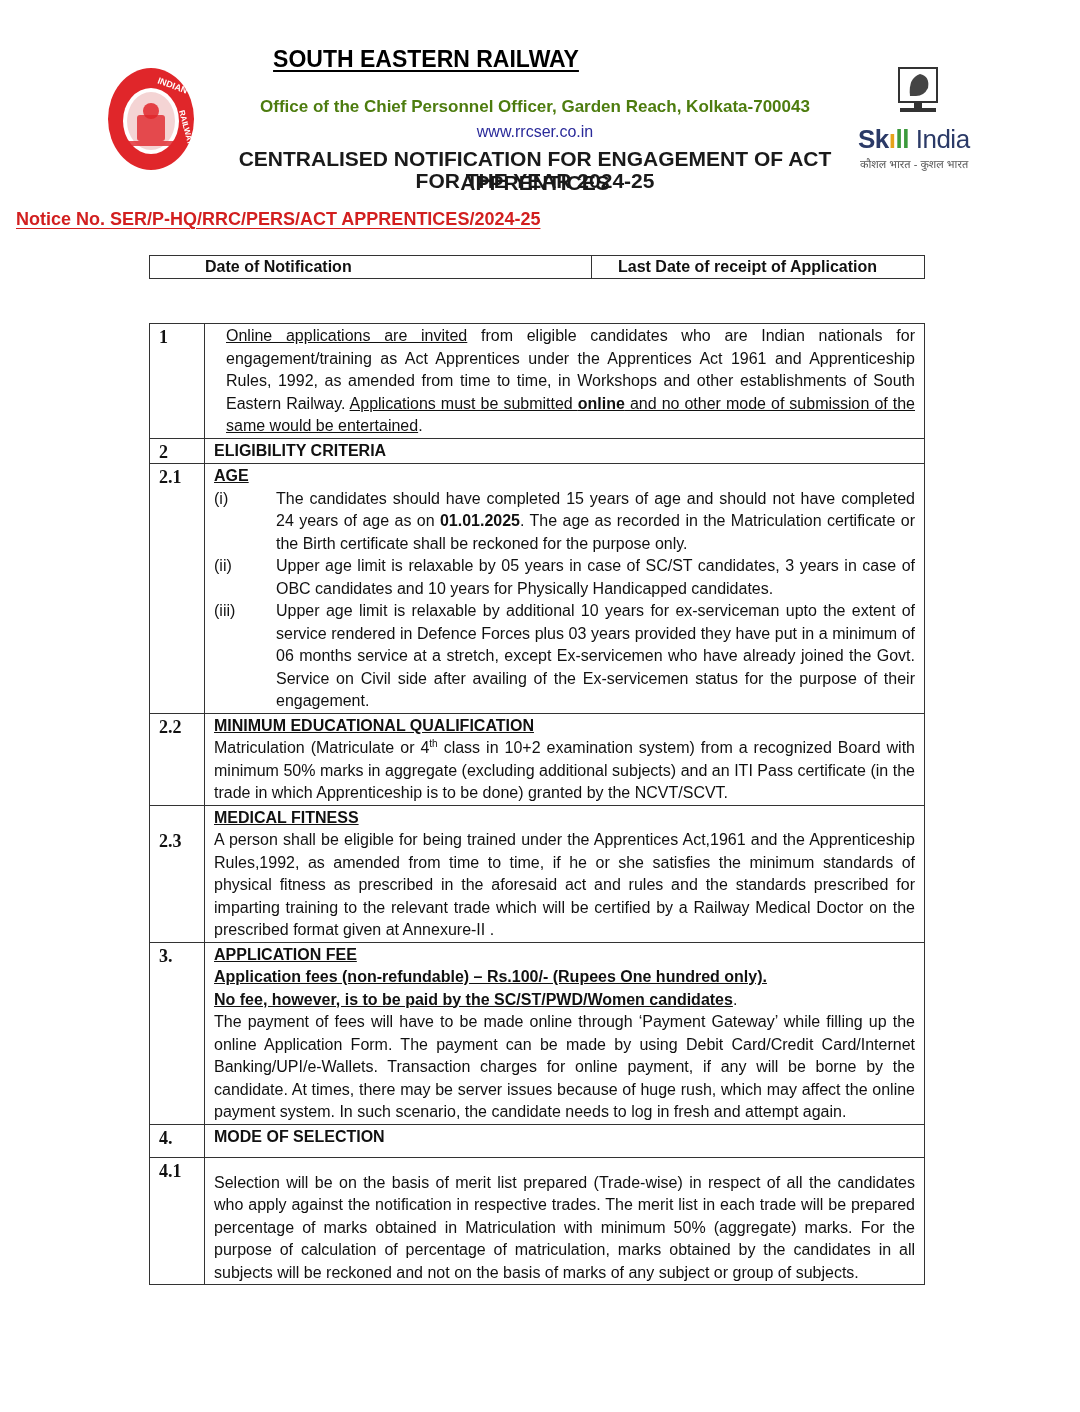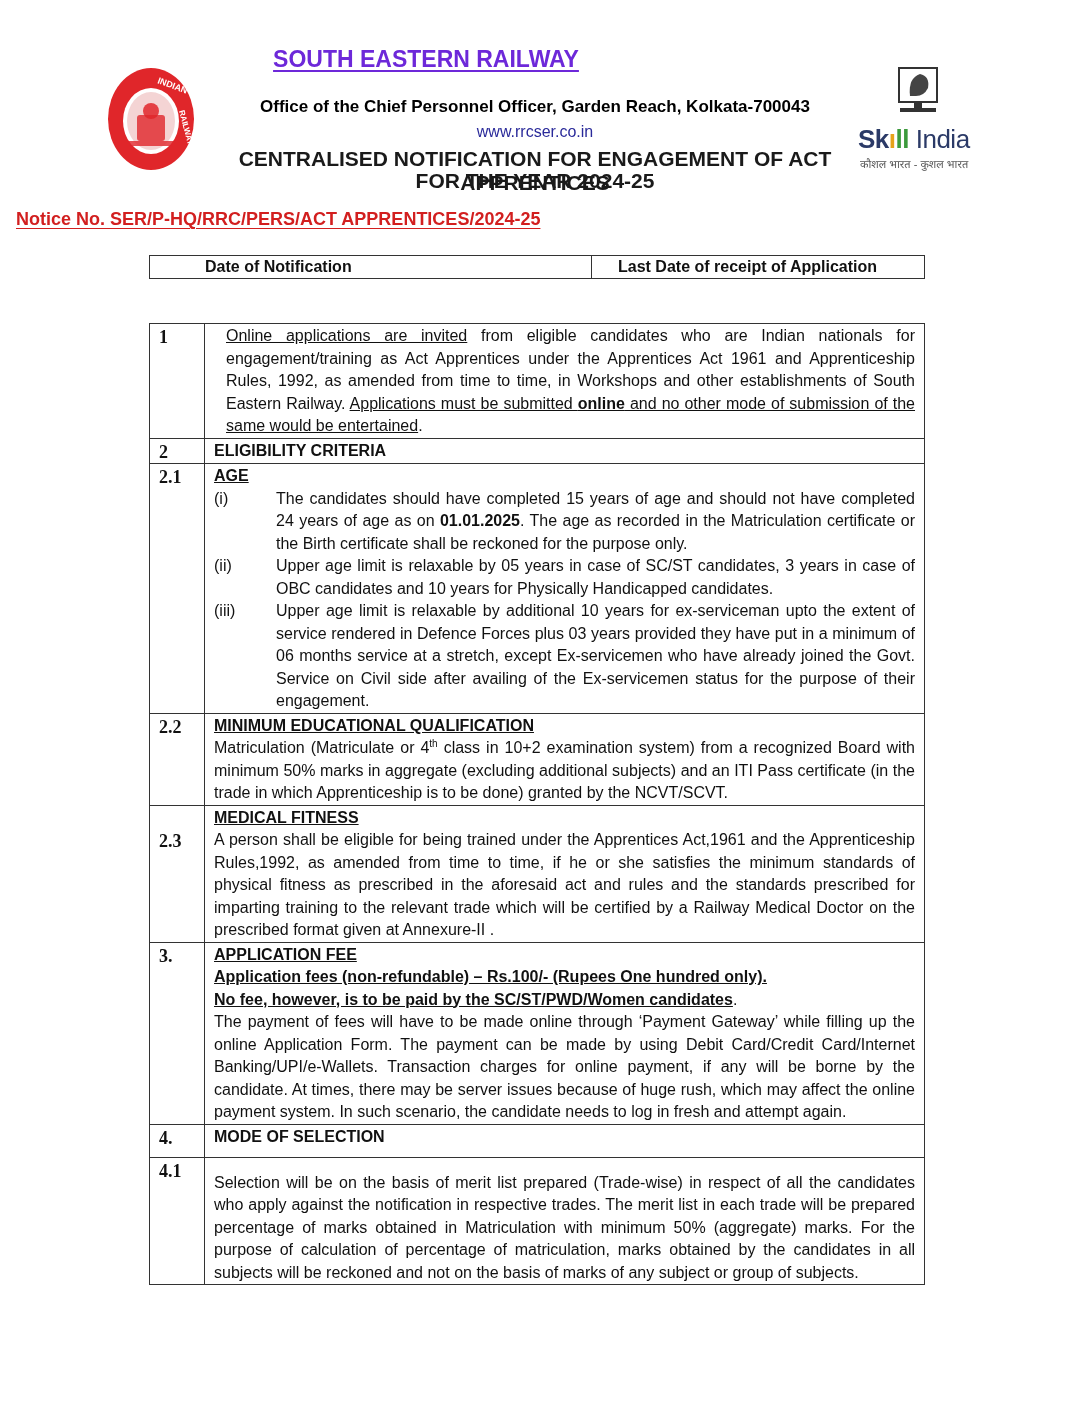--- a/index.html
+++ b/index.html
@@ -1,19 +1,19 @@
 <!DOCTYPE html>
 <html><head>
 <meta charset="utf-8">
 <style>
   html, body { margin: 0; padding: 0; background: #ffffff; }
   body { width: 1080px; height: 1412px; position: relative; overflow: hidden; font-family: "Liberation Sans", sans-serif; color: #111; }
-  .title { position: absolute; left: 0; width: 852px; top: 46px; text-align: center; font-size: 23px; font-weight: bold; color: #6d28d9; }
+  .title { position: absolute; left: 0; width: 852px; top: 46px; text-align: center; font-size: 23px; font-weight: bold; color: #000000; }
   .title span { text-decoration: underline; text-decoration-thickness: 2px; text-underline-offset: 3px; }
-  .office { position: absolute; left: 230px; width: 610px; top: 97px; text-align: center; font-size: 17px; font-weight: bold; color: #000000; }
+  .office { position: absolute; left: 230px; width: 610px; top: 97px; text-align: center; font-size: 17px; font-weight: bold; color: #4d7c0f; }
   .website { position: absolute; left: 230px; width: 610px; top: 123px; text-align: center; font-size: 16px; color: #2a2a9a; }
   .notif-line { position: absolute; left: 230px; width: 610px; text-align: center; font-size: 21px; font-weight: bold; color: #1a1a1a; }
   .notice-no { position: absolute; left: 16px; width: 1080px; top: 209px; text-align: left; font-size: 18px; font-weight: bold; color: #d21f1f; }
   .notice-no span { text-decoration: underline; text-underline-offset: 3px; }
 
   .logo-ir { position: absolute; left: 107px; top: 67px; width: 88px; height: 104px; }
   .logo-skill { position: absolute; left: 858px; top: 66px; width: 120px; height: 110px; }
   .skill-text { position: absolute; left: 0; top: 58px; width: 120px; text-align: left; font-size: 26px; font-weight: bold; color: #2b3a67; letter-spacing: -0.5px; }
   .skill-text .india { font-weight: normal; color: #2b3a67; }
   .skill-hindi { position: absolute; left: 2px; top: 90px; font-size: 11px; color: #555; }

